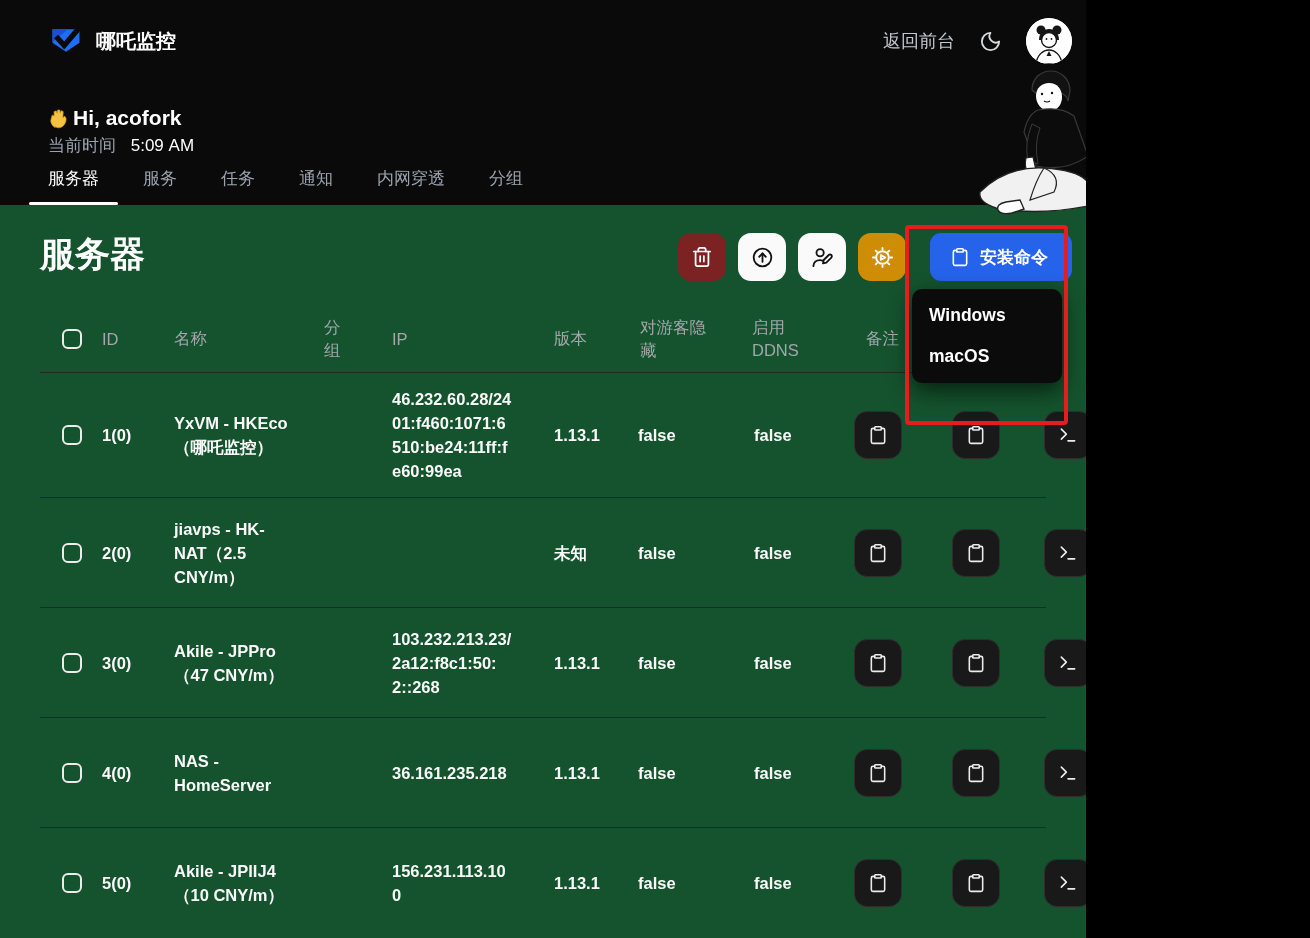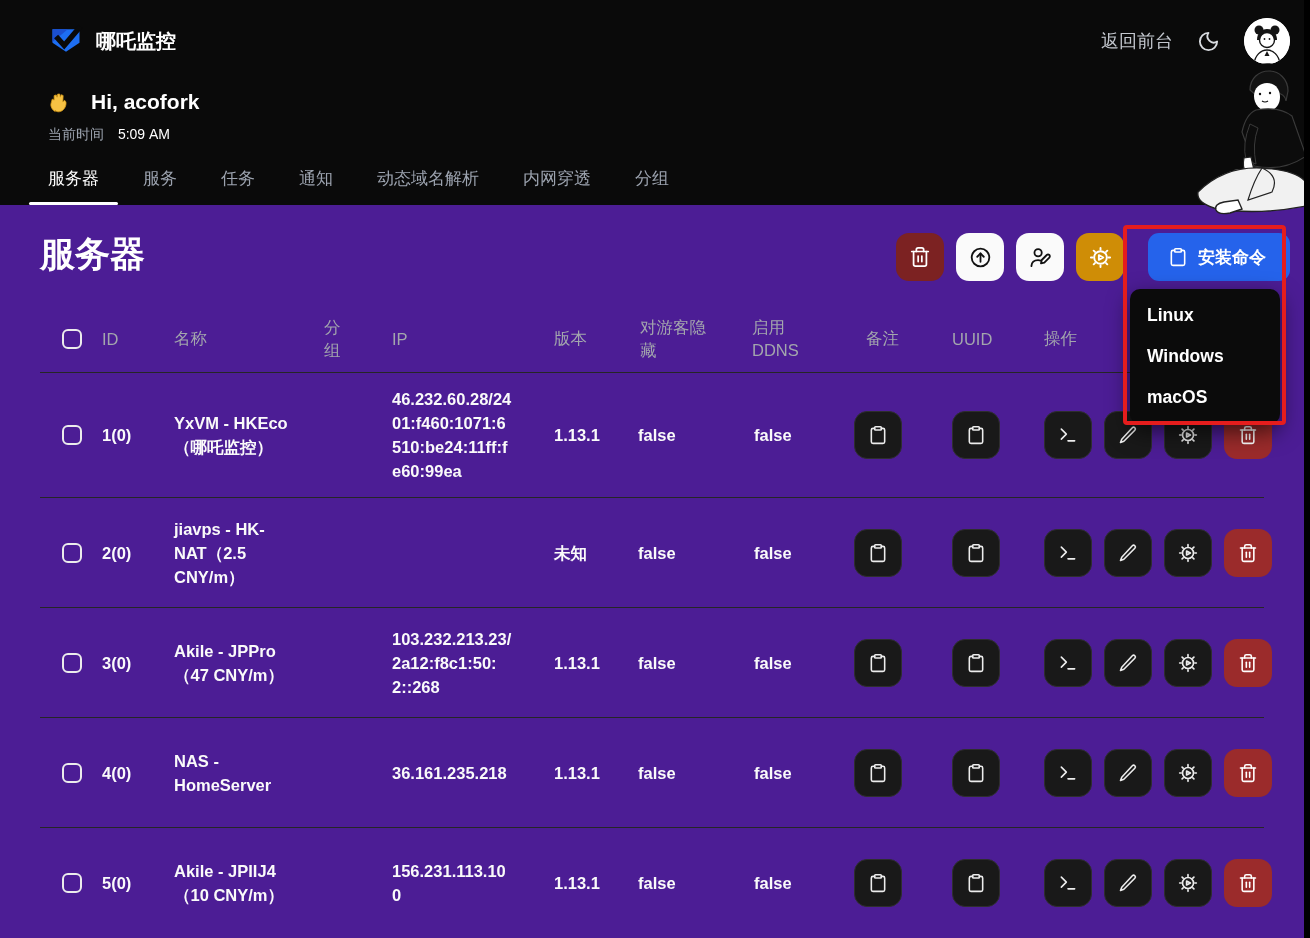--- a/index.html
+++ b/index.html
@@ -1,42 +1,42 @@
 <!DOCTYPE html>
 <html><head>
 <meta charset="utf-8">
 <style>
   * { margin:0; padding:0; box-sizing:border-box; }
   html,body { background:#000; }
   body { font-family:"Liberation Sans","DejaVu Sans",sans-serif; }
   .screen{
-    position:relative; width:1304px; height:938px; overflow:hidden;
-    background:#4c1d95; color:#fafafa;
+    position:relative; width:1086px; height:938px; overflow:hidden;
+    background:#14532d; color:#fafafa;
   }
   
   .topbar{
     position:relative; width:100%; height:205px; background:#0a0a0a;
   }
   .topbar-row{
     display:flex; align-items:center; padding:18px 14px 0 48px;
   }
   .brand{ display:flex; align-items:center; gap:12px; cursor:pointer; }
   .brand-title{ font-size:20px; font-weight:700; color:#fff; }
   .top-spacer{ flex:1; }
   .top-actions{ display:flex; align-items:center; gap:24px; }
   .back-link{ color:#c3c7ce; font-size:18px; cursor:pointer; }
   .moon-btn{ color:#d9dce1; cursor:pointer; display:flex; align-items:center; }
   .avatar{
     width:46px; height:46px; border-radius:50%; overflow:hidden; cursor:pointer;
     background:#fff; flex:0 0 auto;
   }
   .greeting{ padding:26px 0 0 48px; }
-  .greet-line{ display:flex; align-items:center; gap:20px; }
+  .greet-line{ display:flex; align-items:center; gap:2px;margin-top:16px; }
   .greet-text{ font-size:21px; font-weight:700; color:#fff; }
-  .time-line{ margin-top:12px; font-size:14px; }
+  .time-line{ margin-top:4px; font-size:17px; }
   .time-label{ color:#9ca3af; margin-right:10px; }
   .time-value{ color:#fff; }
   
   .tabs{ position:absolute; left:26px; bottom:0; display:flex; }
   .tab{
     padding:0 22px 15px 22px; font-size:17px; color:#9ca3af; cursor:pointer;
     position:relative; white-space:nowrap;
   }
   .tab.active{ color:#fff; }
   .tab.active::after{
@@ -203,21 +203,20 @@
         <span class="time-label">当前时间</span>
         <span class="time-value">5:09 AM</span>
       </div>
     </div>
 
     <nav class="tabs">
         <div class="tab active">服务器</div>
         <div class="tab">服务</div>
         <div class="tab">任务</div>
         <div class="tab">通知</div>
-        <div class="tab">动态域名解析</div>
         <div class="tab">内网穿透</div>
         <div class="tab">分组</div>
       </nav>
   </div>
 
   <div class="illustration">
     <svg width="124" height="152" viewBox="0 0 124 152">
 
       <path d="M66 26c0-12 9-19 19-19s19 8 19 20l-2 10c-1-6-5-8-10-8-8 0-14-1-18 4z" fill="#121212" stroke="#3a3a3a" stroke-width="1.2"></path>
 
@@ -271,21 +270,20 @@
     <div class="install-wrap">
       <button class="install-btn">
         <span>
             <svg width="20" height="20" viewBox="0 0 24 24">
               <use href="#i-clipboard"></use>
             </svg>
           </span>
         <span>安装命令</span>
       </button>
       <div class="dropdown">
-          <div class="dropdown-item">Linux</div>
           <div class="dropdown-item">Windows</div>
           <div class="dropdown-item">macOS</div>
         </div>
       <div class="annotation-frame"></div>
     </div>
   </div>
 
   <div class="content">
     <h1 class="page-title">服务器</h1>
 

